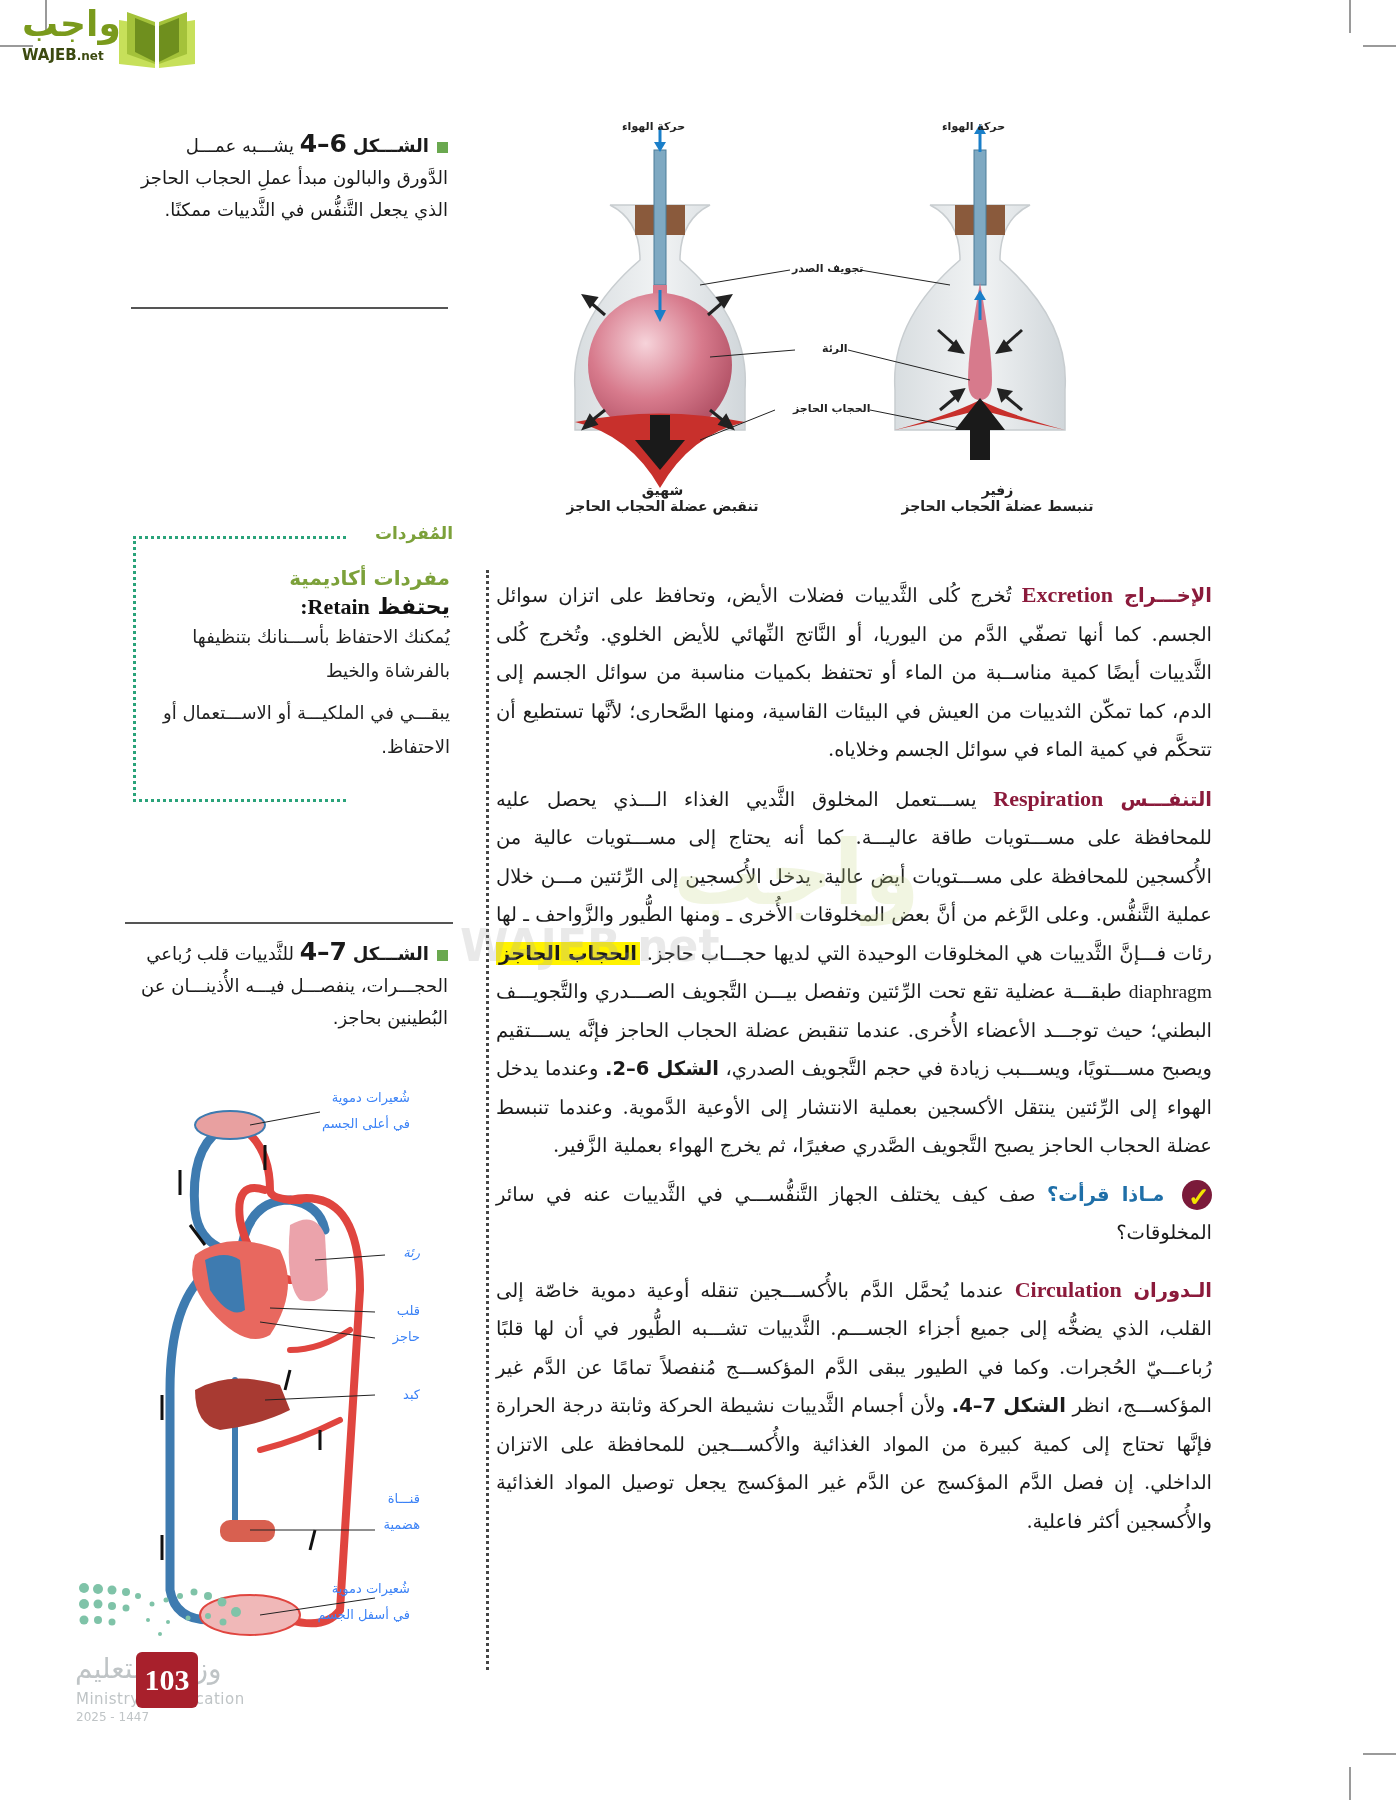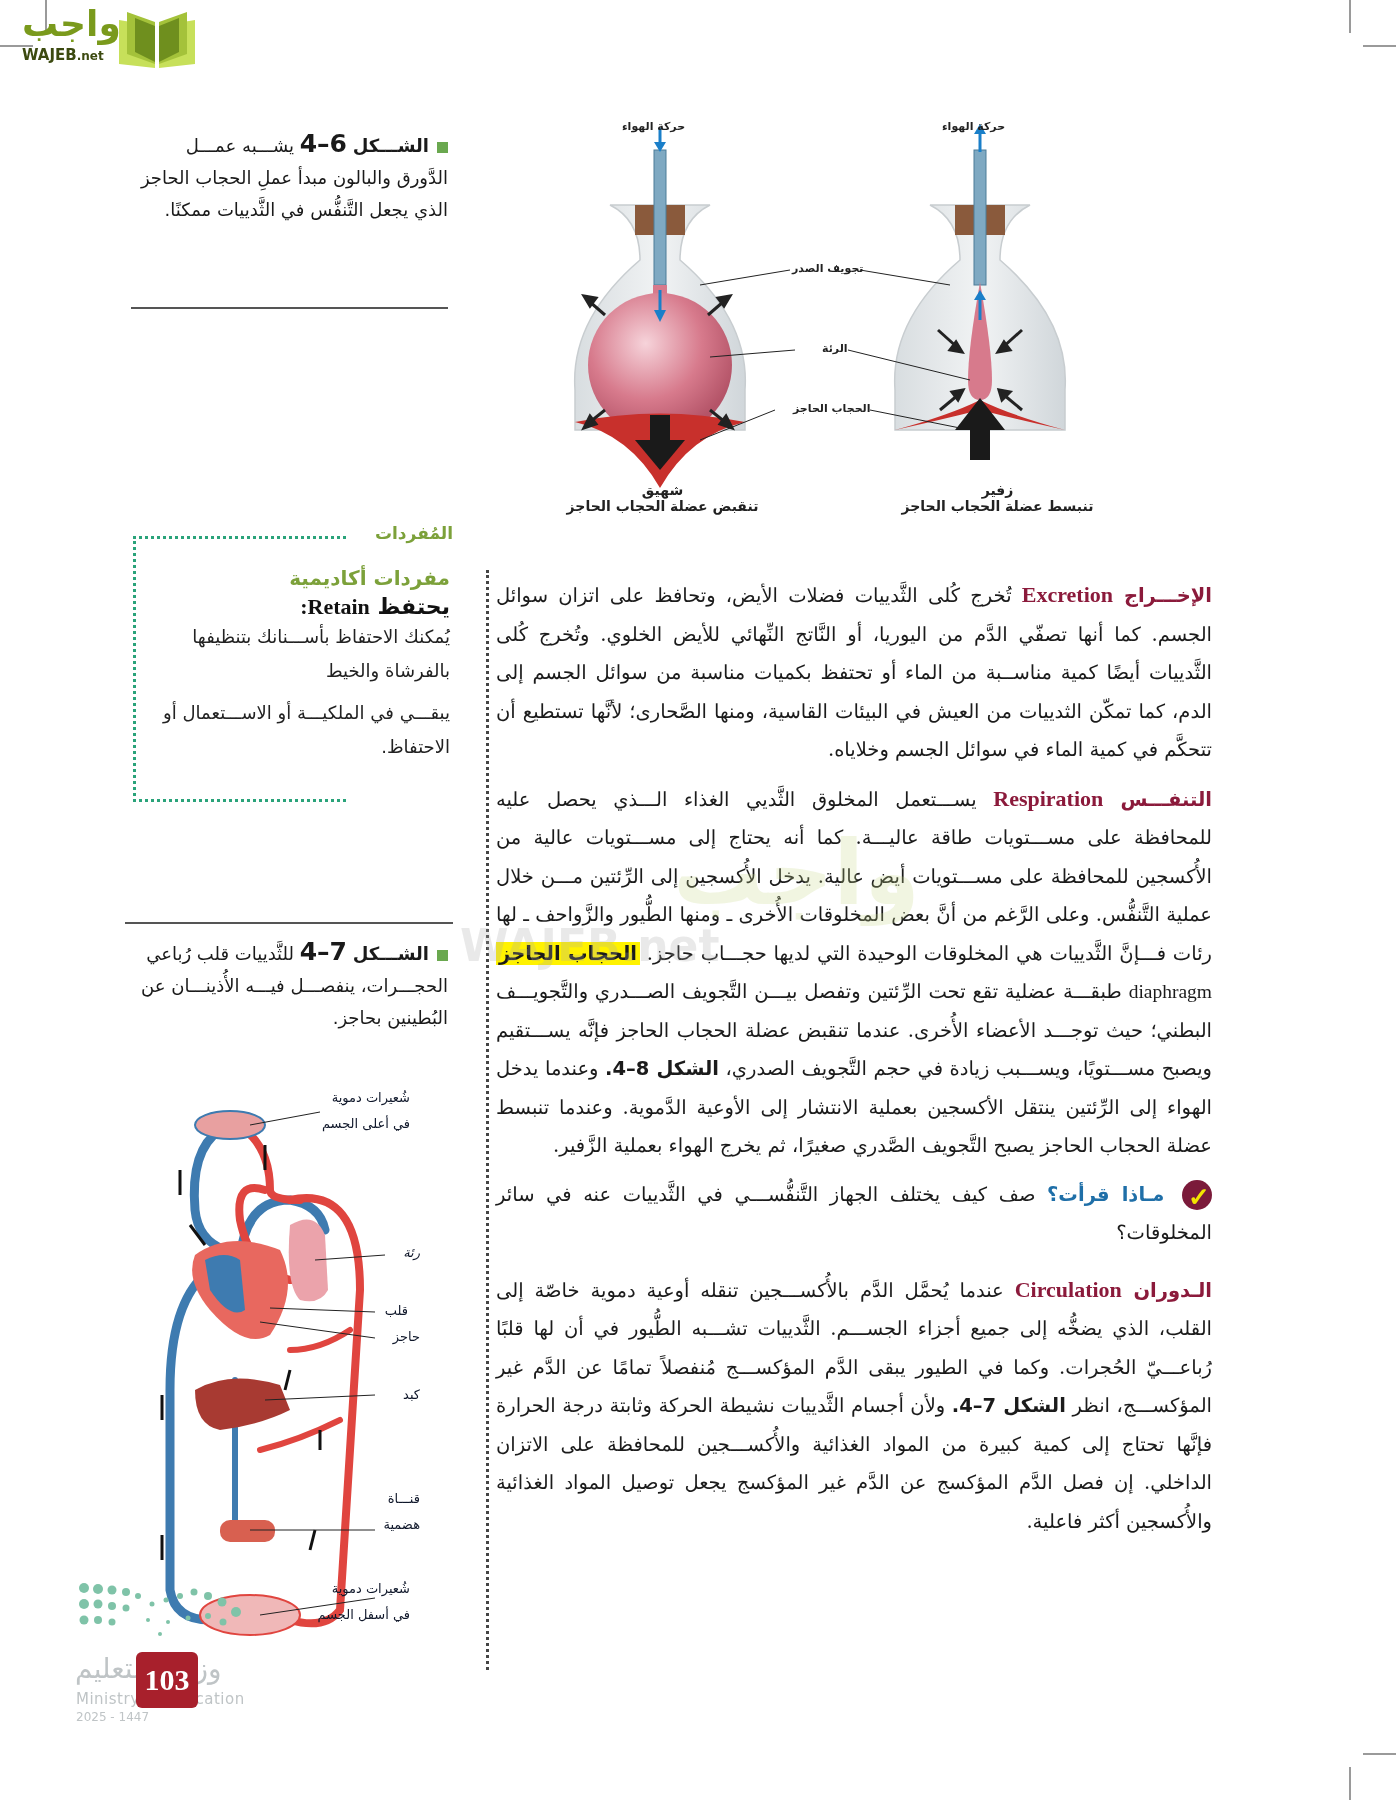--- a/index.html
+++ b/index.html
@@ -44,21 +44,21 @@
   .rc-badge { display: inline-block; width: 30px; height: 30px; border-radius: 50%; background: #7b1a3a;
               vertical-align: middle; margin-left: 6px; position: relative; }
   .rc-badge::after { content: "✓"; position: absolute; left: 6px; top: -2px; color: #f3e600; font-size: 26px; font-weight: bold; }
   .rc-label { color: #1f6fa8; font-weight: bold; font-family: "DejaVu Sans", sans-serif; }
 
   .dotted-v { position: absolute; border-left: 3px dotted #444; }
 
   
   .diag-label { font-family: "DejaVu Sans", sans-serif; font-size: 11px; font-weight: bold; color: #222; direction: rtl; white-space: nowrap; }
   .diag-cap { font-family: "DejaVu Sans", sans-serif; font-size: 14px; font-weight: bold; color: #222; direction: rtl; text-align: center; white-space: nowrap; }
-  .circ-label { font-family: "DejaVu Sans", sans-serif; font-size: 13px; color: #0f172a; direction: rtl; text-align: right; line-height: 26px; white-space: nowrap; }
+  .circ-label { font-family: "DejaVu Sans", sans-serif; font-size: 13px; color: #3b82f6; direction: rtl; text-align: right; line-height: 26px; white-space: nowrap; }
 
   
   .watermark { opacity: 0.25; pointer-events: none; }
 
   
   .page-num { left: 136px; top: 1652px; width: 62px; height: 56px; background: #a8202c; color: #fff; border-radius: 6px;
               font-family: "Liberation Serif", serif; font-weight: bold; font-size: 30px; text-align: center; line-height: 56px; }
   .ministry-ar { left: 75px; top: 1652px; font-family: "DejaVu Sans", sans-serif; font-size: 28px; color: #bfc4c6; direction: rtl; }
   .ministry-en { left: 76px; top: 1690px; font-family: "DejaVu Sans", sans-serif; font-size: 15px; color: #bfc4c6; letter-spacing: 0.5px; }
   .ministry-yr { left: 76px; top: 1710px; font-family: "DejaVu Sans", sans-serif; font-size: 12px; color: #bfc4c6; }
@@ -241,21 +241,21 @@
       <line x1="115" y1="310" x2="225" y2="305"></line>
         <line x1="100" y1="440" x2="225" y2="440"></line>
       <line x1="110" y1="525" x2="225" y2="508"></line>
     </g>
   </svg>
   <div class="abs circ-label" style="left:150px;top:-5px;width:110px;">
     <div>شُعيرات دموية</div>
       <div>في أعلى الجسم</div>
   </div>
   <div class="abs circ-label" style="left:230px;top:150px;width:40px;font-style:italic;">رئة</div>
-  <div class="abs circ-label" style="left:218px;top:208px;width:40px;">قلب</div>
+  <div class="abs circ-label" style="left:230px;top:208px;width:40px;">قلب</div>
   <div class="abs circ-label" style="left:230px;top:234px;width:40px;">حاجز</div>
   <div class="abs circ-label" style="left:230px;top:292px;width:40px;">كبد</div>
   <div class="abs circ-label" style="left:215px;top:396px;width:55px;">
     <div>قنـــاة</div>
       <div>هضمية</div>
   </div>
   <div class="abs circ-label" style="left:150px;top:486px;width:110px;">
     <div>شُعيرات دموية</div>
       <div>في أسفل الجسم</div>
   </div>
@@ -267,21 +267,21 @@
   <p>
     <span class="term"><span>الإخـــراج</span> <span class="en">Excretion</span></span>
     <span>تُخرج كُلى الثَّدييات فضلات الأيض، وتحافظ على اتزان سوائل الجسم. كما أنها تصفّي الدَّم من اليوريا، أو النَّاتج النِّهائي للأيض الخلوي. وتُخرج كُلى الثَّدييات أيضًا كمية مناســبة من الماء أو تحتفظ بكميات مناسبة من سوائل الجسم إلى الدم، كما تمكّن الثدييات من العيش في البيئات القاسية، ومنها الصَّحارى؛ لأنَّها تستطيع أن تتحكَّم في كمية الماء في سوائل الجسم وخلاياه.</span>
   </p>
   <p style="margin-top:10px;">
     <span class="term"><span>التنفـــس</span> <span class="en">Respiration</span></span>
     <span>يســـتعمل المخلوق الثَّديي الغذاء الـــذي يحصل عليه للمحافظة على مســـتويات طاقة عاليـــة. كما أنه يحتاج إلى مســـتويات عالية من الأُكسجين للمحافظة على مســـتويات أيض عالية. يدخل الأُكسجين إلى الرِّئتين مـــن خلال عملية التَّنفُّس. وعلى الرَّغم من أنَّ بعض المخلوقات الأُخرى ـ ومنها الطُّيور والزَّواحف ـ لها رئات فـــإنَّ الثَّدييات هي المخلوقات الوحيدة التي لديها حجـــاب حاجز.</span>
     <span class="hl">الحجاب الحاجز</span>
     <span style="font-family:'Liberation Serif',serif;">diaphragm</span>
     <span>طبقـــة عضلية تقع تحت الرِّئتين وتفصل بيـــن التَّجويف الصـــدري والتَّجويـــف البطني؛ حيث توجـــد الأعضاء الأُخرى. عندما تنقبض عضلة الحجاب الحاجز فإنَّه يســـتقيم ويصبح مســـتويًا، ويســـبب زيادة في حجم التَّجويف الصدري،</span>
-    <span class="fig-ref">الشكل 8–4.</span>
+    <span class="fig-ref">الشكل 6–2.</span>
     <span>وعندما يدخل الهواء إلى الرِّئتين ينتقل الأكسجين بعملية الانتشار إلى الأوعية الدَّموية. وعندما تنبسط عضلة الحجاب الحاجز يصبح التَّجويف الصَّدري صغيرًا، ثم يخرج الهواء بعملية الزَّفير.</span>
   </p>
   <p style="margin-top:10px;">
     <span class="rc-badge"></span>
     <span class="rc-label">مـاذا قرأت؟</span>
     <span>صف كيف يختلف الجهاز التَّنفُّســـي في الثَّدييات عنه في سائر المخلوقات؟</span>
   </p>
   <p style="margin-top:18px;">
     <span class="term"><span>الـدوران</span> <span class="en">Circulation</span></span>
     <span>عندما يُحمَّل الدَّم بالأُكســـجين تنقله أوعية دموية خاصّة إلى القلب، الذي يضخُّه إلى جميع أجزاء الجســـم. الثَّدييات تشـــبه الطُّيور في أن لها قلبًا رُباعـــيّ الحُجرات. وكما في الطيور يبقى الدَّم المؤكســـج مُنفصلاً تمامًا عن الدَّم غير المؤكســـج، انظر</span>

